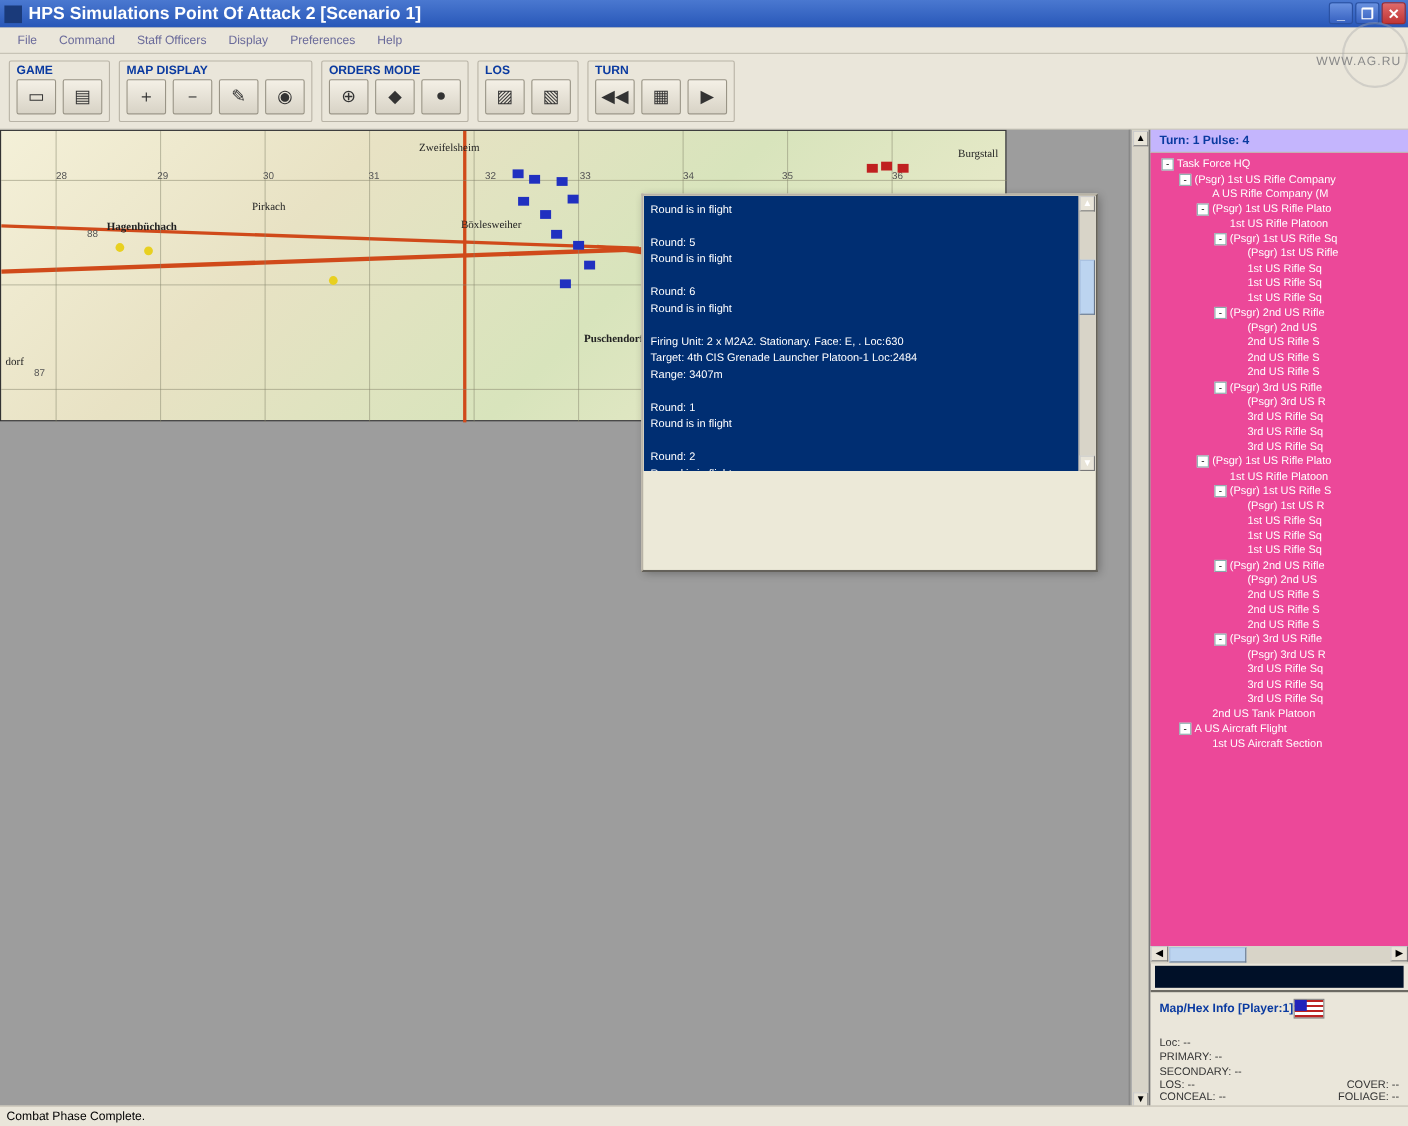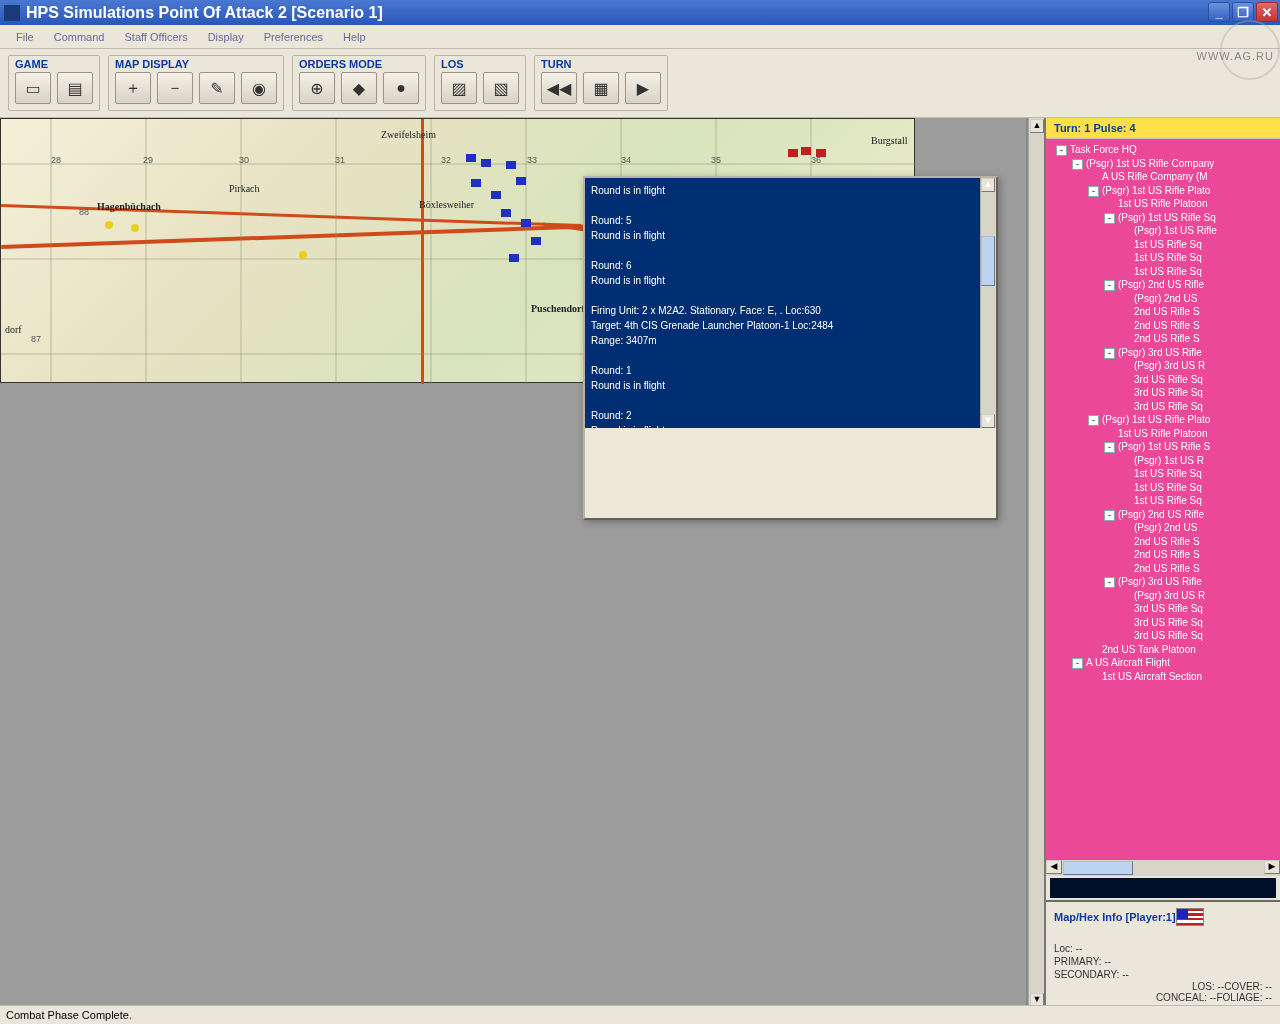--- a/index.html
+++ b/index.html
@@ -38,37 +38,37 @@
 .combat-scroll { position: absolute; right: 0; top: 0; width: 16px; height: 100%; background: #d8d4c8; border-left: 1px solid #aaa; }
 .combat-scroll-btn { width: 14px; height: 14px; background: #e8e4d8; border: 1px outset #ccc; font-size: 9px; text-align: center; }
 .combat-scroll-thumb { position: absolute; top: 58px; width: 14px; height: 50px; background: #bcd4f0; border: 1px outset #a8c0e0; left: 0; }
 
 
 .map-vscroll { width: 16px; background: #d8d4c8; border-left: 1px solid #aaa; position: relative; }
 .map-vscroll-btn { width: 14px; height: 14px; background: #e8e4d8; border: 1px outset #ccc; font-size: 9px; text-align: center; margin: 1px; }
 
 
 .right-panel { flex: 1; background: #eae6da; border-left: 2px inset #ccc; display: flex; flex-direction: column; }
-.turn-header { background: #fde047; padding: 4px 8px; font-weight: bold; color: #0a3aa0; border-bottom: 1px solid #c0bcb0; }
+.turn-header { background: #c4b5fd; padding: 4px 8px; font-weight: bold; color: #0a3aa0; border-bottom: 1px solid #c0bcb0; }
 .tree-panel { background: #ec4899; color: #fff; flex: 1; overflow: auto; padding: 4px 2px; font-size: 10px; line-height: 1.35; }
 .tree-node { white-space: nowrap; }
 .tree-indent { display: inline-block; }
 .tree-toggle { display: inline-block; width: 11px; height: 11px; border: 1px solid #8aa; background: #fff; color: #000; font-size: 9px; line-height: 9px; text-align: center; margin-right: 3px; cursor: pointer; }
 .tree-hscroll { height: 16px; background: #d8d4c8; display: flex; }
 .tree-hscroll-btn { width: 16px; height: 14px; background: #e8e4d8; border: 1px outset #ccc; font-size: 9px; text-align: center; }
 .tree-hscroll-thumb { flex: 0 0 70px; background: #bcd4f0; border: 1px outset #a8c0e0; margin: 1px; }
 .darkbar { height: 20px; background: #001028; margin: 2px 4px; }
 
 
 .hex-info { background: #eae6da; padding: 6px 8px; border-top: 2px inset #c0bcb0; }
 .hex-info-title { color: #0a3aa0; font-weight: bold; font-size: 11px; margin-bottom: 16px; display: flex; justify-content: flex-start; align-items: center; }
 .flag { width: 28px; height: 18px; background: linear-gradient(to bottom, #b22 0%, #b22 14%, #fff 14%, #fff 28%, #b22 28%, #b22 42%, #fff 42%, #fff 57%, #b22 57%, #b22 71%, #fff 71%, #fff 85%, #b22 85%); position: relative; border: 1px solid #888; }
 .flag::before { content: ''; position: absolute; left: 0; top: 0; width: 11px; height: 10px; background: #22b; }
 .hex-row { font-size: 10px; color: #333; padding: 1px 0; }
-.hex-cols { display: flex; justify-content: flex-end; font-size: 10px; color: #333; }
+.hex-cols { display: flex; justify-content: space-between; font-size: 10px; color: #333; }
 
 
 .statusbar { position: absolute; bottom: 0; left: 0; right: 0; background: #eae6da; border-top: 1px solid #c0bcb0; padding: 3px 6px; font-size: 11px; }
 
 
 .watermark { position: absolute; right: 6px; top: 50px; color: #888; font-size: 11px; letter-spacing: 1px; }
 .watermark-globe { position: absolute; right: 0; top: 20px; width: 60px; height: 60px; border-radius: 50%; border: 2px solid #aaa; opacity: 0.4; }
 
 
 .map-label { position: absolute; font-size: 10px; color: #222; font-family: Georgia, serif; }

